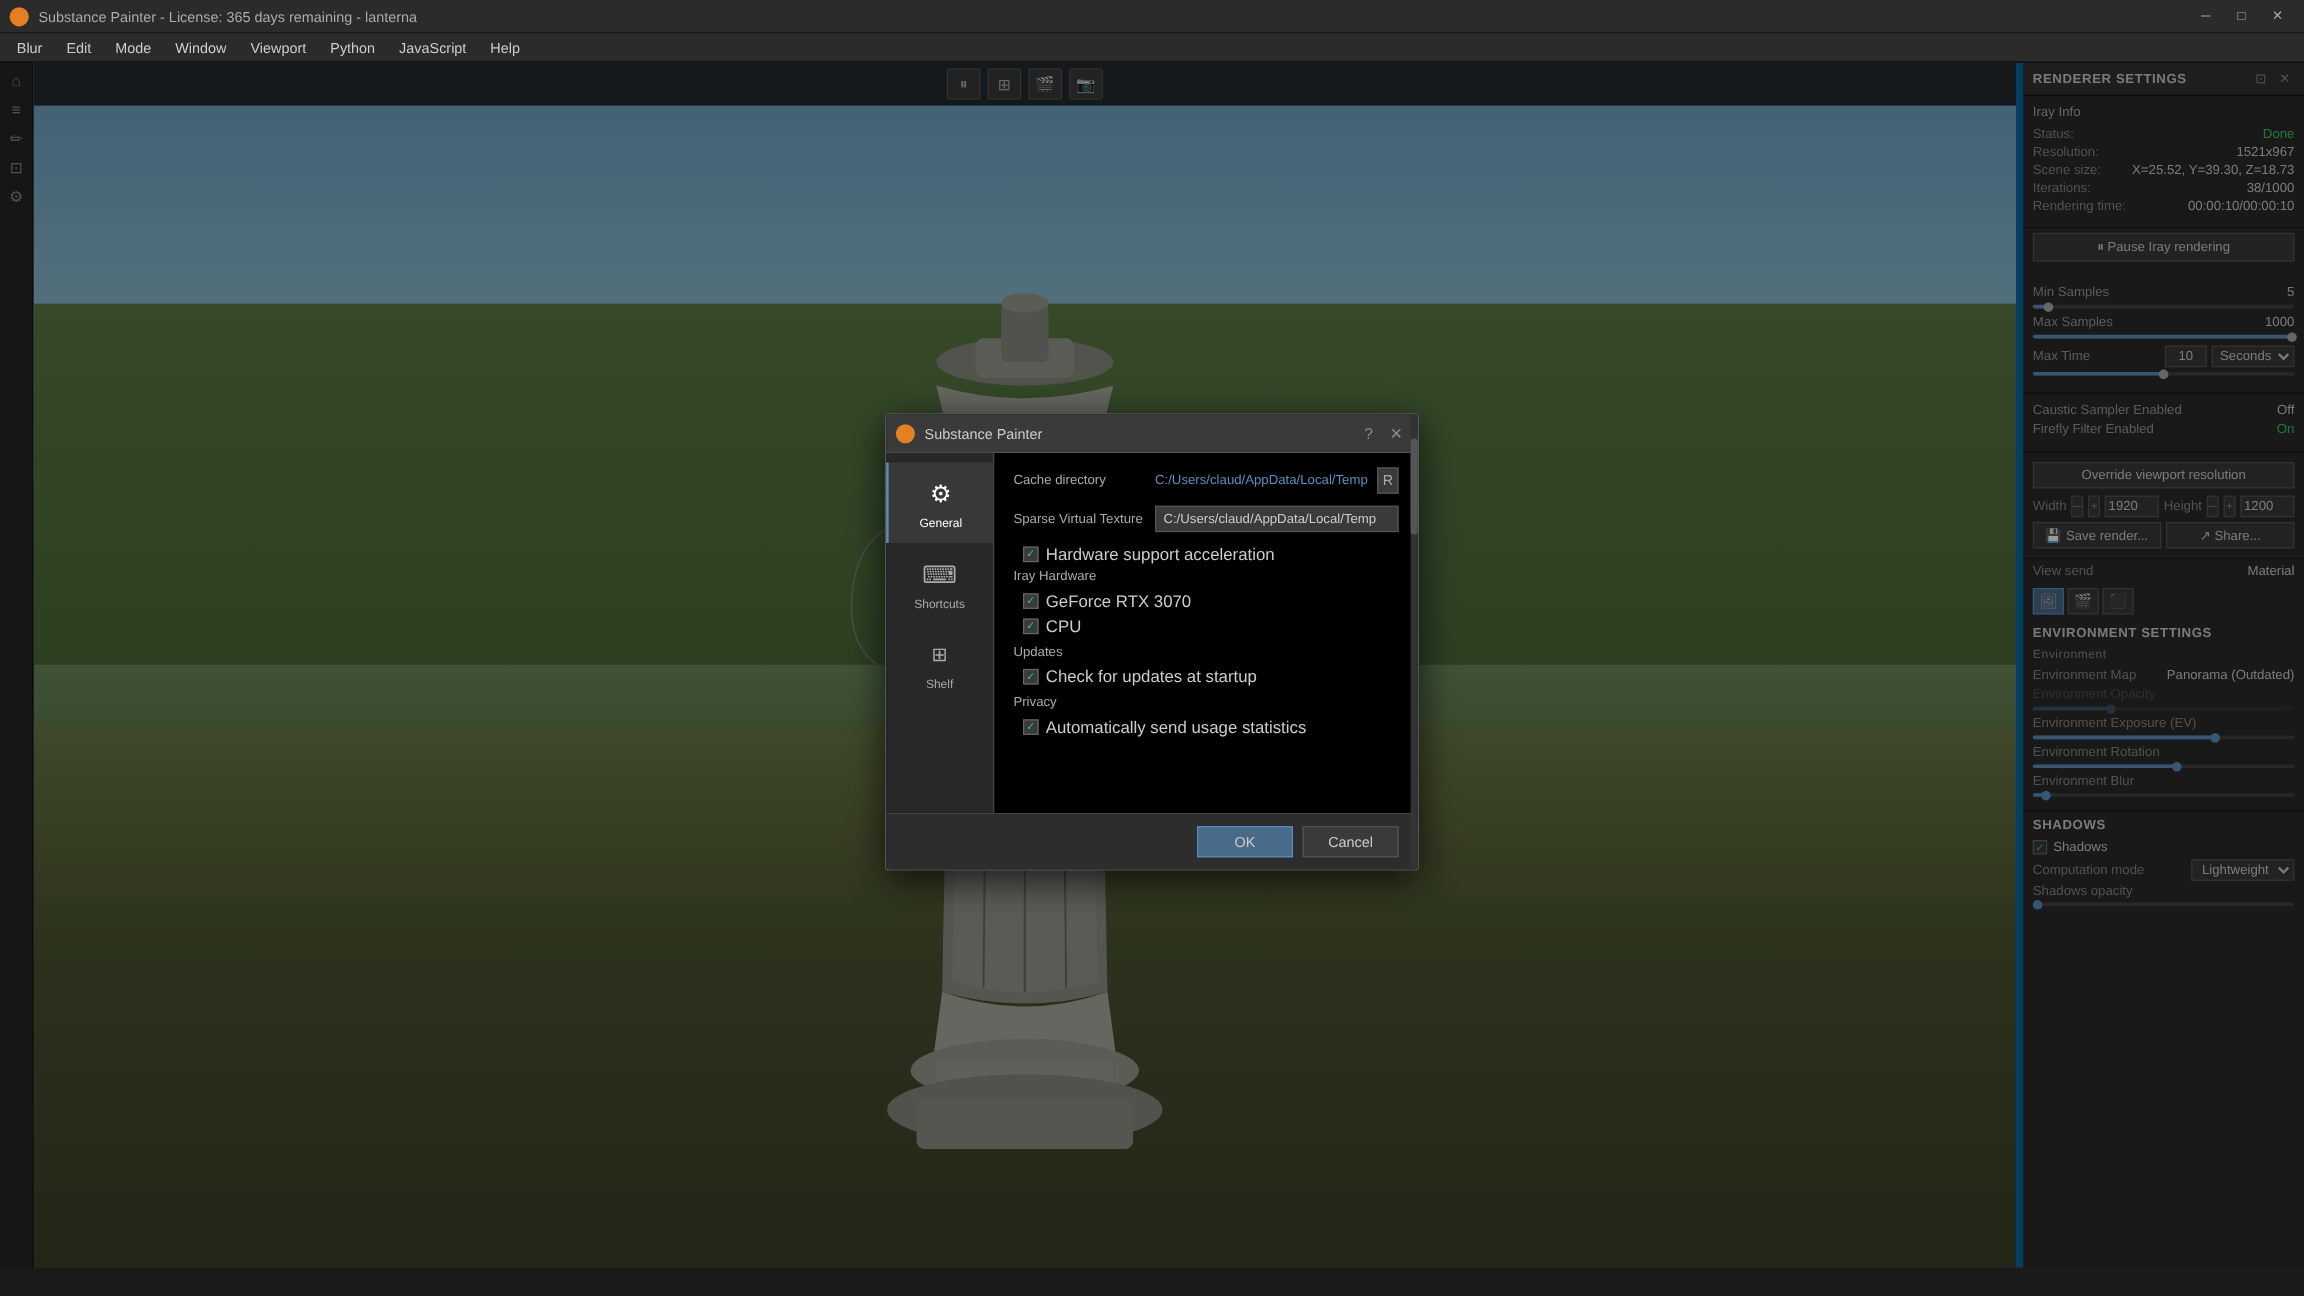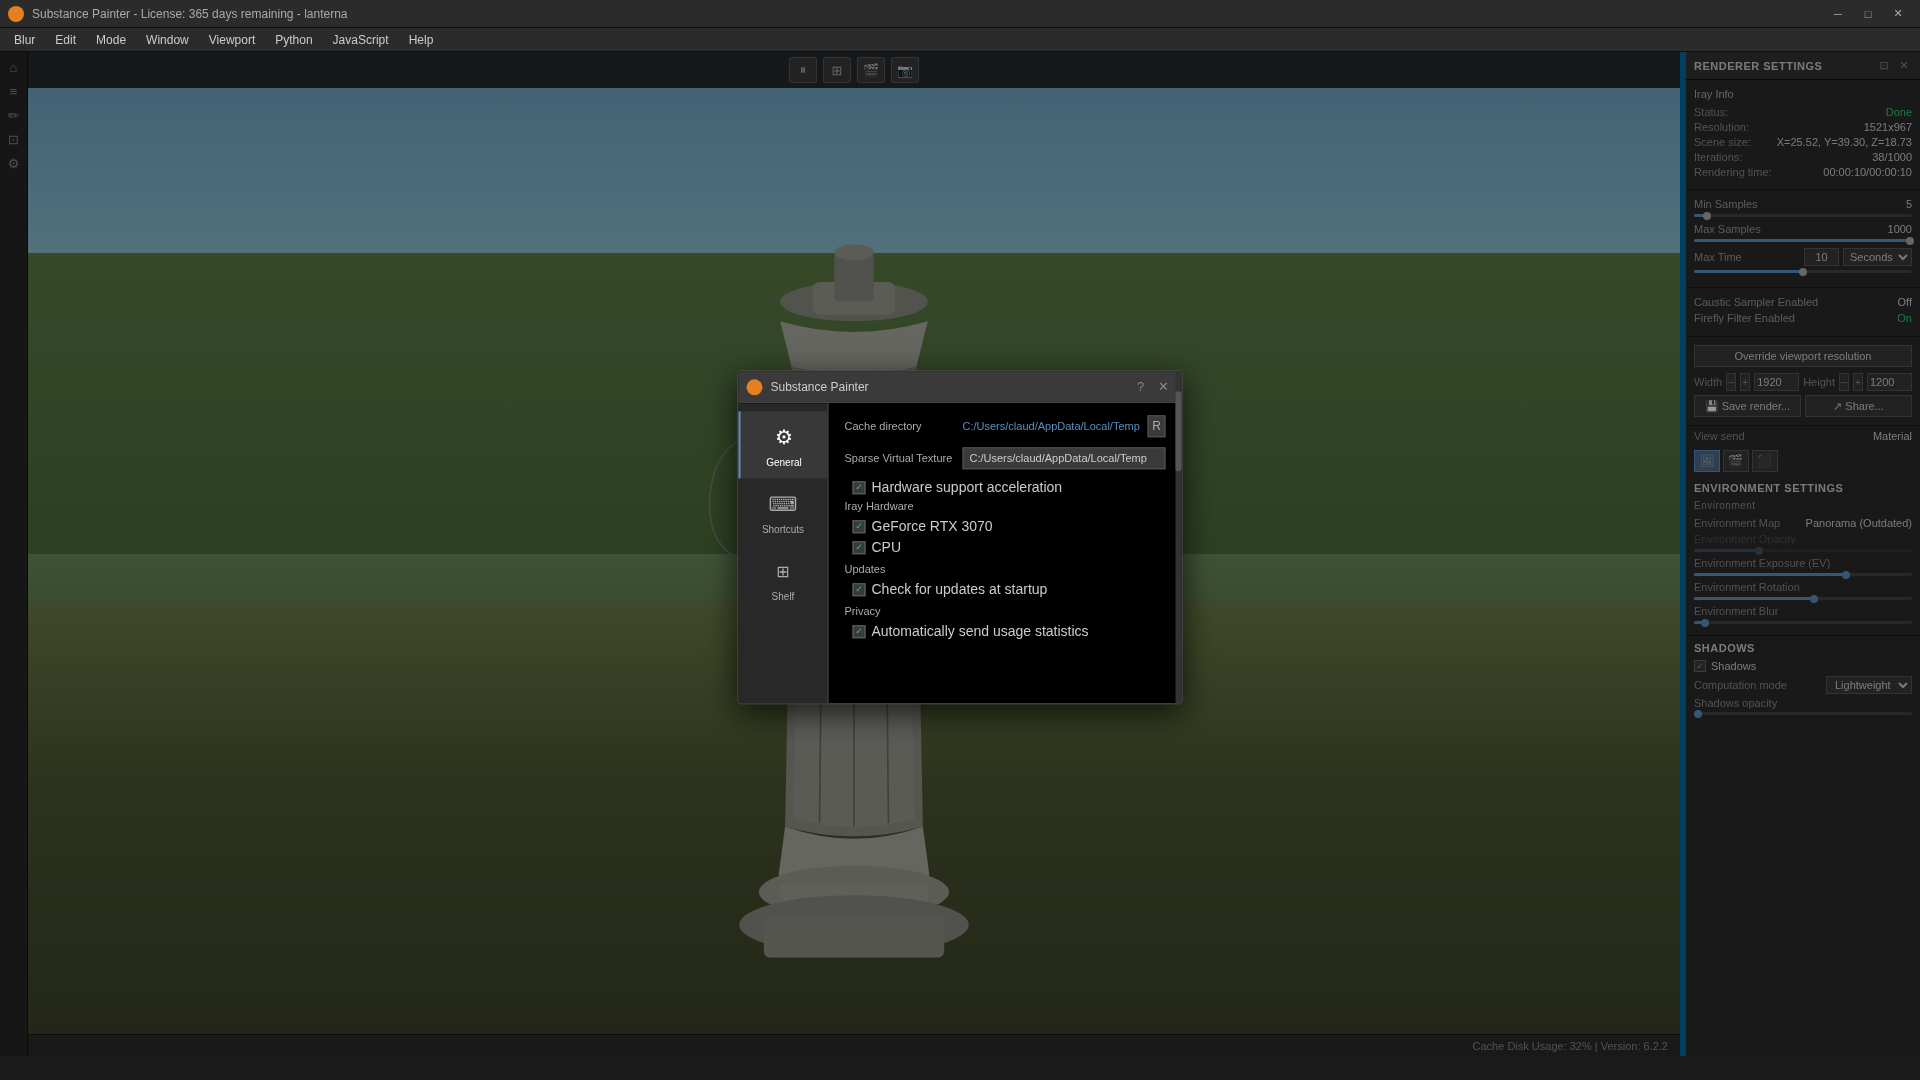--- a/index.html
+++ b/index.html
@@ -719,23 +719,20 @@
 
     <div id="viewport-toolbar">
       <div style="flex:1;"></div>
       <button class="toolbar-btn">⏸</button>
       <button class="toolbar-btn">⊞</button>
       <button class="toolbar-btn">🎬</button>
       <button class="toolbar-btn">📷</button>
       <div style="flex:1;"></div>
     </div>
 
-    <div id="status-bar">
-      <span>Cache Disk Usage: 32% | Version: 6.2.2</span>
-    </div>
   </div>
 
   <div id="right-panel" style="overflow-y:auto;">
 
     <div class="panel-header">
       <span>RENDERER SETTINGS</span>
       <div class="panel-header-controls">
         <button class="panel-header-btn">⊡</button>
         <button class="panel-header-btn">✕</button>
       </div>
@@ -758,20 +755,23 @@
       <div class="info-row">
         <span class="info-label">Iterations:</span>
         <span class="info-value">38/1000</span>
       </div>
       <div class="info-row">
         <span class="info-label">Rendering time:</span>
         <span class="info-value">00:00:10/00:00:10</span>
       </div>
     </div>
 
+    <div style="padding:4px 8px;">
+      <button class="pause-btn">⏸ Pause Iray rendering</button>
+    </div>
 
     <div class="panel-section">
 
       <div class="param-row">
         <span class="param-label">Min Samples</span>
         <span class="param-value">5</span>
       </div>
       <div style="height:3px;background:#444;border-radius:2px;margin-bottom:6px;position:relative;">
         <div style="width:5%;height:100%;background:#5a8fc0;border-radius:2px;"></div>
         <div style="width:8px;height:8px;background:#aaa;border-radius:50%;position:absolute;top:-2.5px;left:4%;"></div>
@@ -975,15 +975,19 @@
           </div>
         </div>
 
         <div style="position:absolute;right:0;top:0;bottom:0;width:6px;background:#333;">
           <div style="width:6px;height:80px;background:#555;border-radius:3px;position:absolute;top:20px;"></div>
         </div>
 
       </div>
     </div>
 
+    <div id="dialog-footer">
+      <button class="dialog-btn primary">OK</button>
+      <button class="dialog-btn">Cancel</button>
+    </div>
 
   </div>
 </div>
 
 </body></html>

